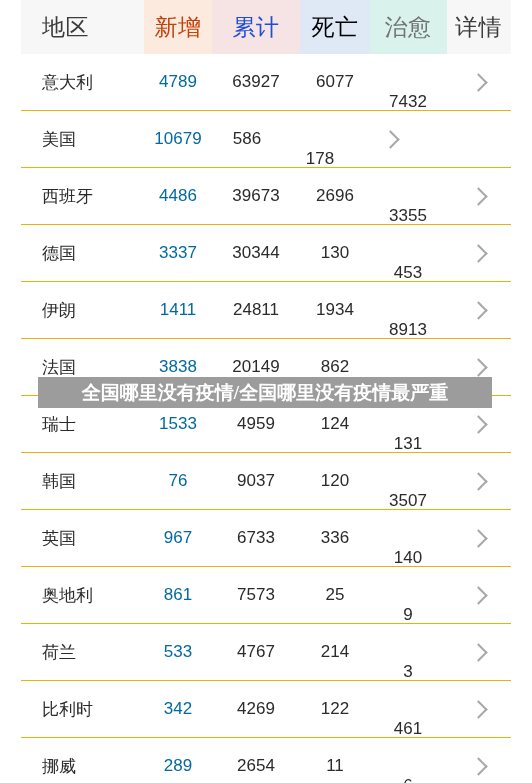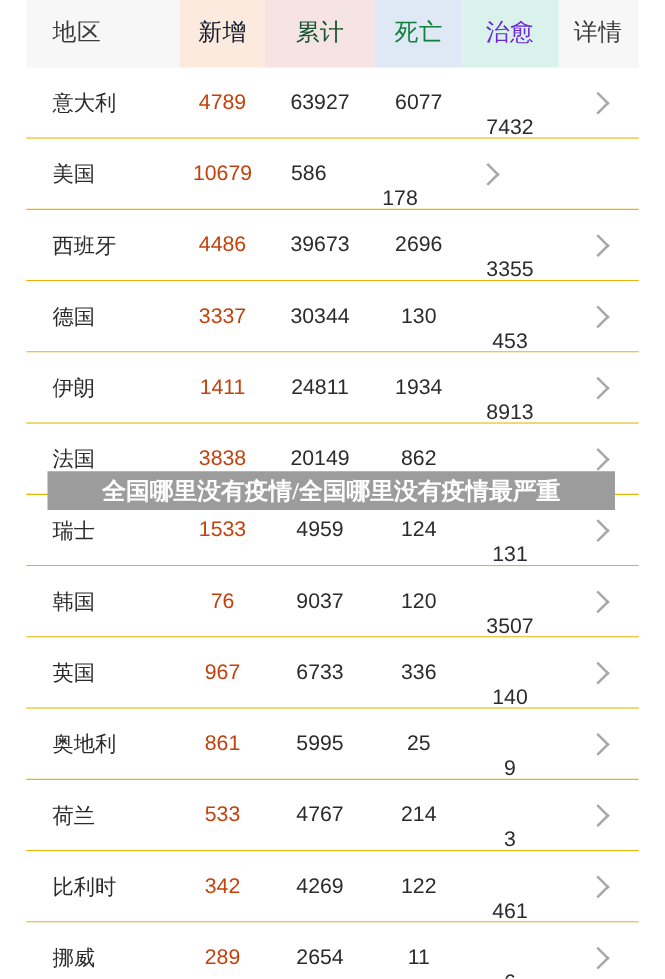--- a/index.html
+++ b/index.html
@@ -36,37 +36,37 @@
   .thead {
     position: relative;
     display: flex;
     align-items: center;
     height: 54px;
     background: #f7f7f7;
   }
   .th {
     position: relative;
     z-index: 2;
-    font-size: 19px;
+    font-size: 23px;
     color: #3c3c3c;
     letter-spacing: 0.5px;
     text-align: center;
     box-sizing: border-box;
     height: 54px;
     line-height: 54px;
   }
   .th-region {
     width: 123px;
     text-align: left;
     padding-left: 21px;
   }
-  .th-new     { width: 68px; color: #0f172a; }
-  .th-total   { width: 88px; color: #14532d; }
-  .th-death   { width: 70px; color: #15803d; }
-  .th-cured   { width: 76px; color: #6d28d9; }
+  .th-new     { width: 68px; color: #c2410c; }
+  .th-total   { width: 88px; color: #1d4ed8; }
+  .th-death   { width: 70px; color: #000000; }
+  .th-cured   { width: 76px; color: #737373; }
   .th-detail  { width: 65px; color: #3c3c3c; }
 
   
   .hdr-seg {
     position: absolute;
     top: 0;
     height: 54px;
     z-index: 1;
   }
   .seg-new   { left: 123px; width: 68px;  background: #fceade; }
@@ -93,21 +93,21 @@
   }
   .td-region {
     width: 123px;
     text-align: left;
     padding-left: 21px;
     font-size: 17px;
     color: #2b2b2b;
   }
   .td-new {
     width: 68px;
-    color: #c2410c;
+    color: #0369a1;
   }
   .td-total  { width: 88px; }
   .td-death  { width: 70px; }
   .td-cured  { width: 76px; margin-top: 39px; }
   .td-detail {
     width: 65px;
     display: flex;
     align-items: center;
     justify-content: center;
   }
@@ -250,21 +250,21 @@
           <div class="td td-total">6733</div>
           <div class="td td-death">336</div>
           <div class="td td-cured">140</div>
           <div class="td td-detail">
             <span class="chev"></span>
           </div>
         </div>
         <div class="trow">
           <div class="td td-region">奥地利</div>
           <div class="td td-new">861</div>
-          <div class="td td-total">5995</div>
+          <div class="td td-total">7573</div>
           <div class="td td-death">25</div>
           <div class="td td-cured">9</div>
           <div class="td td-detail">
             <span class="chev"></span>
           </div>
         </div>
         <div class="trow">
           <div class="td td-region">荷兰</div>
           <div class="td td-new">533</div>
           <div class="td td-total">4767</div>

